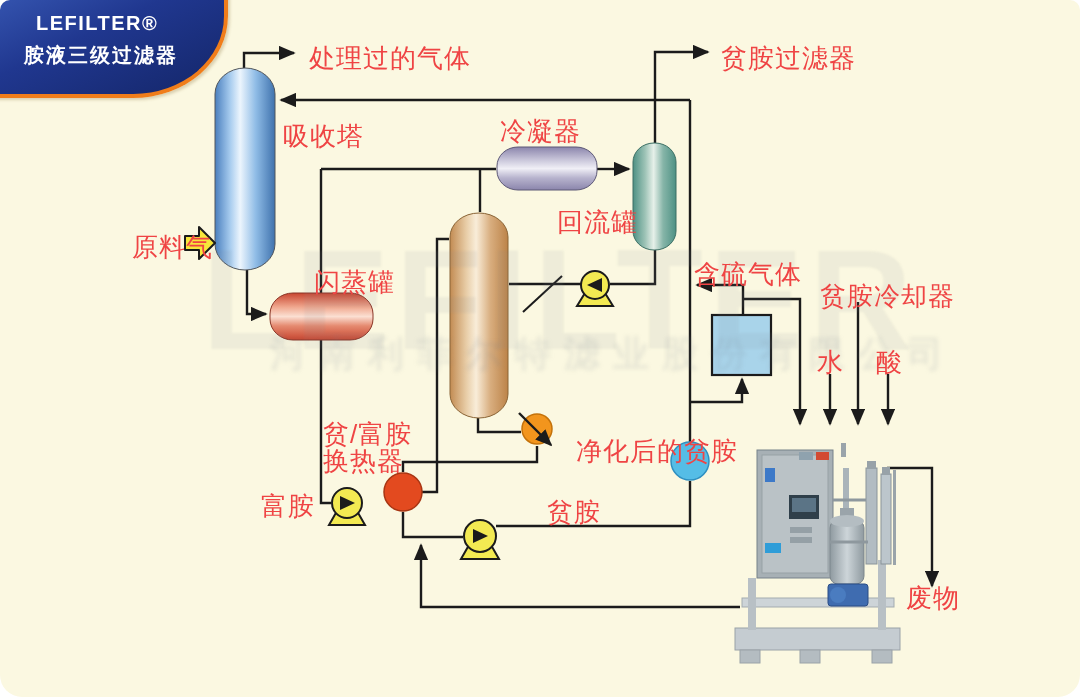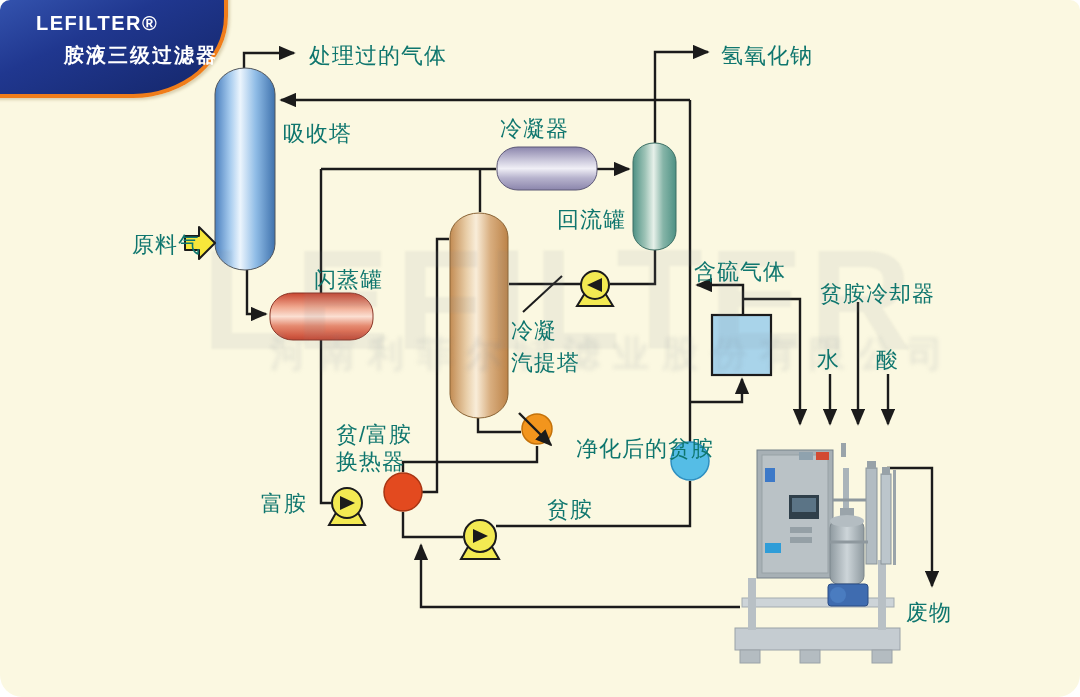--- a/index.html
+++ b/index.html
@@ -1,30 +1,30 @@
 <!DOCTYPE html>
 <html><head>
 <meta charset="utf-8">
 <style>
   html,body{margin:0;padding:0;background:#fff;}
   #canvas{position:relative;width:1080px;height:697px;background:#fbf8e1;overflow:hidden;
           font-family:"Liberation Sans","DejaVu Sans",sans-serif;border-radius:10px 10px 22px 22px;}
   svg{position:absolute;left:0;top:0;}
   .pipe{fill:none;stroke:#1b1b1b;stroke-width:2.4px;}
   .thin{fill:none;stroke:#1b1b1b;stroke-width:2px;}
-  .lbl{position:absolute;color:#0f766e;font-size:22px;font-weight:500;white-space:nowrap;letter-spacing:1px;z-index:6;}
+  .lbl{position:absolute;color:#ef4444;font-size:26px;font-weight:500;white-space:nowrap;letter-spacing:1px;z-index:6;}
   .lbl2{line-height:32px;}
   
   #badge{position:absolute;left:-16px;top:-18px;width:240px;height:112px;z-index:8;
          background:linear-gradient(155deg,#3a5cb8 0%,#20378f 45%,#142669 100%);
          border-right:4px solid #f07d1a;border-bottom:4px solid #f07d1a;
          border-bottom-right-radius:95px 82px;box-shadow:2px 2px 3px rgba(120,90,30,.25);}
   #brand{position:absolute;left:52px;top:30px;color:#fff;font-size:20px;font-weight:800;
          letter-spacing:1.5px;font-style:normal;}
-  #badge-sub{position:absolute;left:40px;top:60px;color:#fff;font-size:20px;font-weight:700;letter-spacing:2px;margin-left:40px;}
+  #badge-sub{position:absolute;left:40px;top:60px;color:#fff;font-size:20px;font-weight:700;letter-spacing:2px;}
   
   .wm1{position:absolute;left:170px;top:218px;width:780px;text-align:center;font-size:142px;font-weight:900;
        color:rgba(125,138,150,0.10);letter-spacing:6px;z-index:5;pointer-events:none;filter:blur(1px);}
   .wm2{position:absolute;left:270px;top:330px;font-size:36px;font-weight:700;color:rgba(115,128,140,0.14);
        letter-spacing:13px;z-index:5;pointer-events:none;filter:blur(2px);}
 </style>
 </head>
 <body>
 
 <div id="canvas">
@@ -172,36 +172,32 @@
 
   <div class="wm1">LEFILTER</div>
   <div class="wm2">河南利菲尔特滤业股份有限公司</div>
 
   <div id="badge">
     <div id="brand">LEFILTER®</div>
     <div id="badge-sub">胺液三级过滤器</div>
   </div>
 
   <div class="lbl" style="left:309px;top:41px">处理过的气体</div>
-  <div class="lbl" style="left:721px;top:41px">氢氧化钠</div>
+  <div class="lbl" style="left:721px;top:41px">贫胺过滤器</div>
   <div class="lbl" style="left:283px;top:119px">吸收塔</div>
   <div class="lbl" style="left:500px;top:114px">冷凝器</div>
   <div class="lbl" style="left:557px;top:205px">回流罐</div>
   <div class="lbl" style="left:132px;top:230px">原料气</div>
   <div class="lbl" style="left:314px;top:265px">闪蒸罐</div>
-  <div class="lbl lbl2" style="left:511px;top:315px">
-    <div>冷凝</div>
-    <div>汽提塔</div>
-  </div>
   <div class="lbl" style="left:694px;top:257px">含硫气体</div>
   <div class="lbl" style="left:820px;top:279px">贫胺冷却器</div>
   <div class="lbl" style="left:817px;top:345px">水</div>
   <div class="lbl" style="left:876px;top:345px">酸</div>
-  <div class="lbl" style="left:336px;top:421px;line-height:27px">
+  <div class="lbl" style="left:323px;top:421px;line-height:27px">
     <div>贫/富胺</div>
     <div>换热器</div>
   </div>
   <div class="lbl" style="left:576px;top:434px">净化后的贫胺</div>
   <div class="lbl" style="left:261px;top:489px">富胺</div>
   <div class="lbl" style="left:547px;top:495px">贫胺</div>
-  <div class="lbl" style="left:906px;top:598px">废物</div>
+  <div class="lbl" style="left:906px;top:581px">废物</div>
 
 </div>
 
 </body></html>

